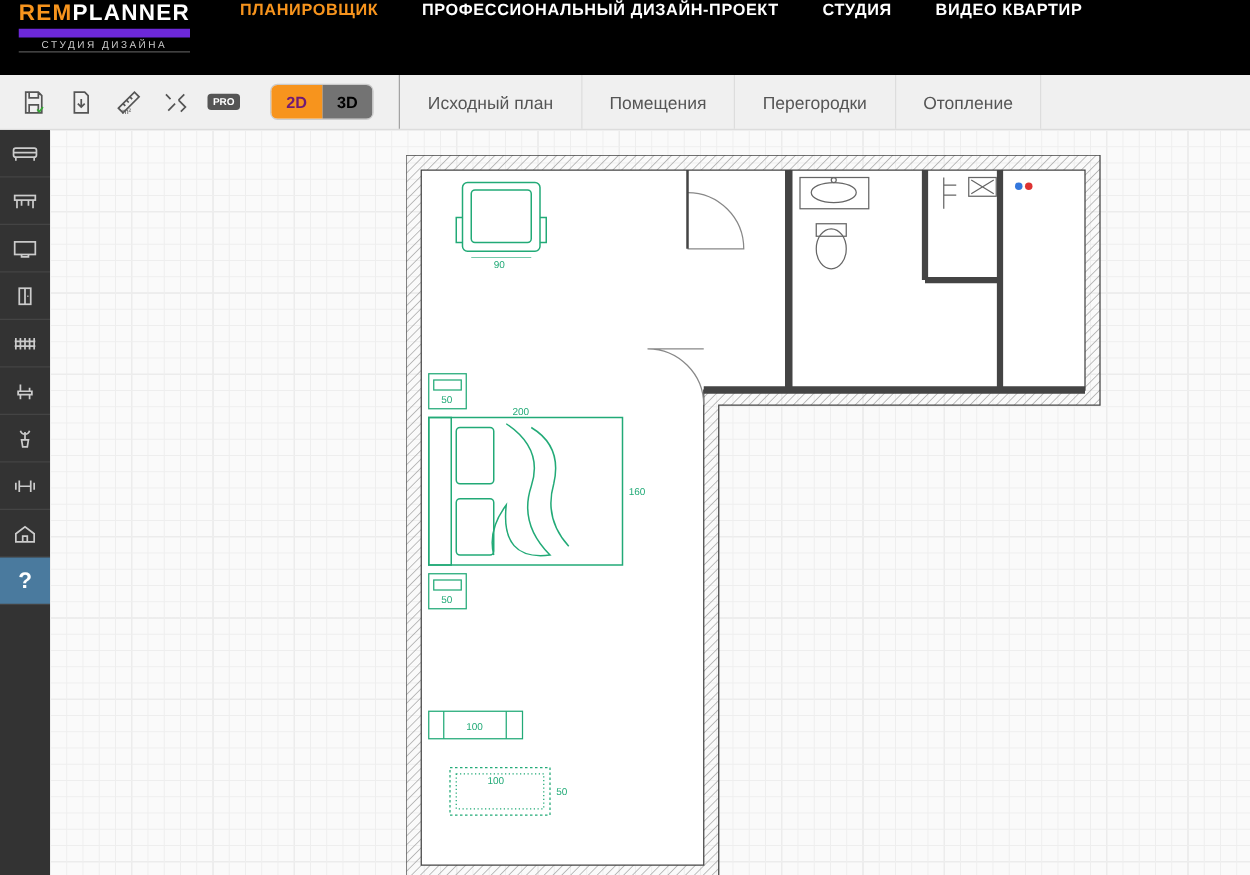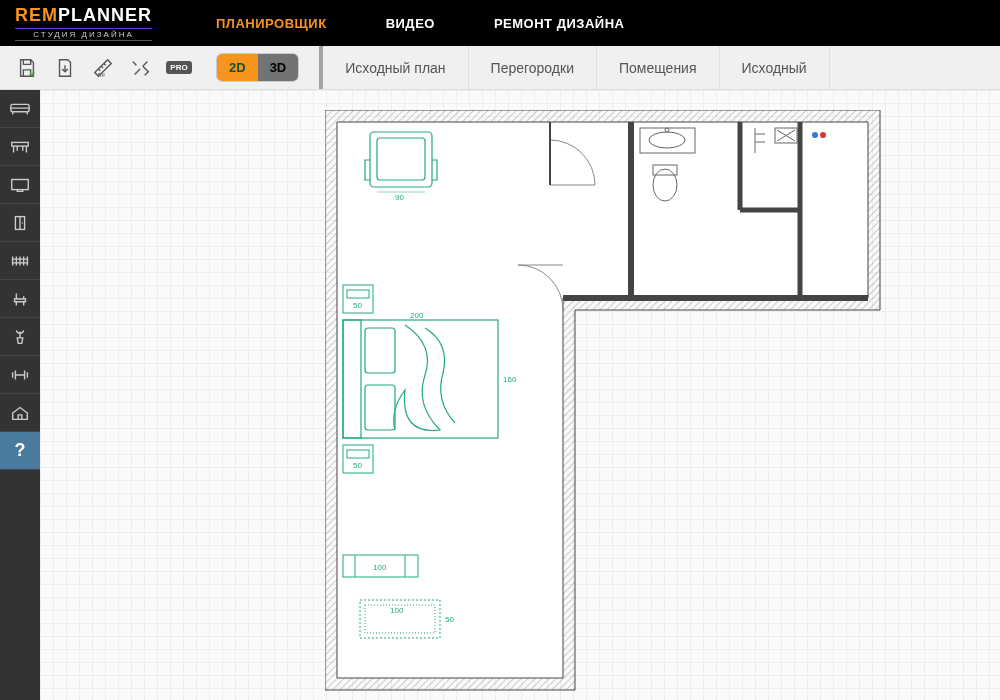--- a/index.html
+++ b/index.html
@@ -1,39 +1,39 @@
 <!DOCTYPE html>
 <html><head>
 <meta charset="utf-8">
 <style>
 * { margin: 0; padding: 0; box-sizing: border-box; }
 body { font-family: Arial, sans-serif; width: 1000px; height: 700px; overflow: hidden; background: #f5f5f5; }
 
-.header { background: #000; height: 46px; display: flex; align-items: center; padding: 0 15px; }
+.header { background: #000; height: 60px; display: flex; align-items: flex-start; padding: 0 15px; }
 .logo { color: #fff; display: flex; flex-direction: column; margin-right: 40px; }
 .logo-main { font-size: 18px; font-weight: bold; letter-spacing: 1px; }
 .logo-main .r { color: #f7941d; }
-.logo-sub { font-size: 8px; letter-spacing: 2px; color: #ccc; text-align: center; border-top: 1px solid #6d28d9; border-bottom: 1px solid #555; padding: 1px 0; margin-top: 2px; }
+.logo-sub { font-size: 8px; letter-spacing: 2px; color: #ccc; text-align: center; border-top: 7px solid #6d28d9; border-bottom: 1px solid #555; padding: 1px 0; margin-top: 2px; }
 
 .nav { display: flex; gap: 35px; }
-.nav-item { color: #fff; font-size: 13px; font-weight: bold; cursor: pointer; letter-spacing: 0.5px; margin-left: 24px; }
+.nav-item { color: #fff; font-size: 13px; font-weight: bold; cursor: pointer; letter-spacing: 0.5px; }
 .nav-item.active { color: #f7941d; }
 
 .toolbar { background: #f0f0f0; height: 44px; display: flex; align-items: center; border-bottom: 1px solid #ddd; }
 .toolbar-left { display: flex; align-items: flex-start; padding: 0 10px; gap: 4px; }
 .tool-btn { width: 34px; height: 34px; display: flex; align-items: center; justify-content: center; cursor: pointer; border-radius: 4px; }
 .pro-badge { background: #555; color: #fff; font-size: 8px; font-weight: bold; padding: 2px 4px; border-radius: 3px; }
 
 .view-toggle { display: flex; margin: 0 10px; border-radius: 6px; overflow: hidden; border: 1px solid #ccc; }
 .view-btn { padding: 6px 12px; font-size: 13px; font-weight: bold; cursor: pointer; background: #737373; }
-.view-btn.active { background: #f7941d; color: #14532d; }
+.view-btn.active { background: #f7941d; color: #701a75; }
 
 .tabs { display: flex; margin-left: 10px; height: 100%; }
 .tab { padding: 0 22px; font-size: 14px; color: #555; cursor: pointer; display: flex; align-items: center; border-right: 1px solid #ddd; }
-.tab:first-child { border-left: 4px solid #a3a3a3; }
+.tab:first-child { border-left: 1px solid #a3a3a3; }
 
 .main { display: flex; height: calc(100% - 90px); position: relative; }
 
 .sidebar { background: #333; width: 40px; display: flex; flex-direction: column; z-index: 10; }
 .sidebar-btn { width: 40px; height: 38px; display: flex; align-items: center; justify-content: center; cursor: pointer; border-bottom: 1px solid #444; }
 .sidebar-btn.help { background: #4a7a9e; color: #fff; font-size: 18px; font-weight: bold; }
 
 .canvas { flex: 1; position: relative; background: #fafafa; background-image: 
   linear-gradient(#eee 1px, transparent 1px),
   linear-gradient(90deg, #eee 1px, transparent 1px),
@@ -53,22 +53,23 @@
 </head>
 <body>
 
 <div class="header">
   <div class="logo">
     <div class="logo-main"><span class="r">REM</span><span>PLANNER</span></div>
     <div class="logo-sub">СТУДИЯ ДИЗАЙНА</div>
   </div>
   <div class="nav">
     <div class="nav-item active">ПЛАНИРОВЩИК</div>
-    <div class="nav-item">ВИДЕО</div>
-    <div class="nav-item">РЕМОНТ ДИЗАЙНА</div>
+    <div class="nav-item">ПРОФЕССИОНАЛЬНЫЙ ДИЗАЙН-ПРОЕКТ</div>
+    <div class="nav-item">СТУДИЯ</div>
+    <div class="nav-item">ВИДЕО КВАРТИР</div>
   </div>
 </div>
 
 <div class="toolbar">
   <div class="toolbar-left">
     <div class="tool-btn">
       <svg class="icon" width="22" height="22" viewBox="0 0 24 24">
           <path d="M5 3h11l3 3v15H5z M8 3v5h8V3 M8 21v-7h8v7"></path>
           <path d="M15 18l2 2 3-4" stroke="#3a3"></path>
         </svg>
@@ -92,23 +93,23 @@
     <div class="tool-btn">
       <span class="pro-badge">PRO</span>
     </div>
   </div>
   <div class="view-toggle">
     <div class="view-btn active">2D</div>
     <div class="view-btn">3D</div>
   </div>
   <div class="tabs">
     <div class="tab">Исходный план</div>
+    <div class="tab">Помещения</div>
     <div class="tab">Перегородки</div>
-    <div class="tab">Помещения</div>
-    <div class="tab">Исходный</div>
+    <div class="tab">Отопление</div>
   </div>
 </div>
 
 <div class="main">
   <div class="sidebar">
     <div class="sidebar-btn">
         <svg class="icon" width="22" height="18" viewBox="0 0 24 18">
           <rect x="2" y="4" width="20" height="8" rx="2"></rect>
           <path d="M2 8h20 M4 12v3 M20 12v3"></path>
         </svg>

